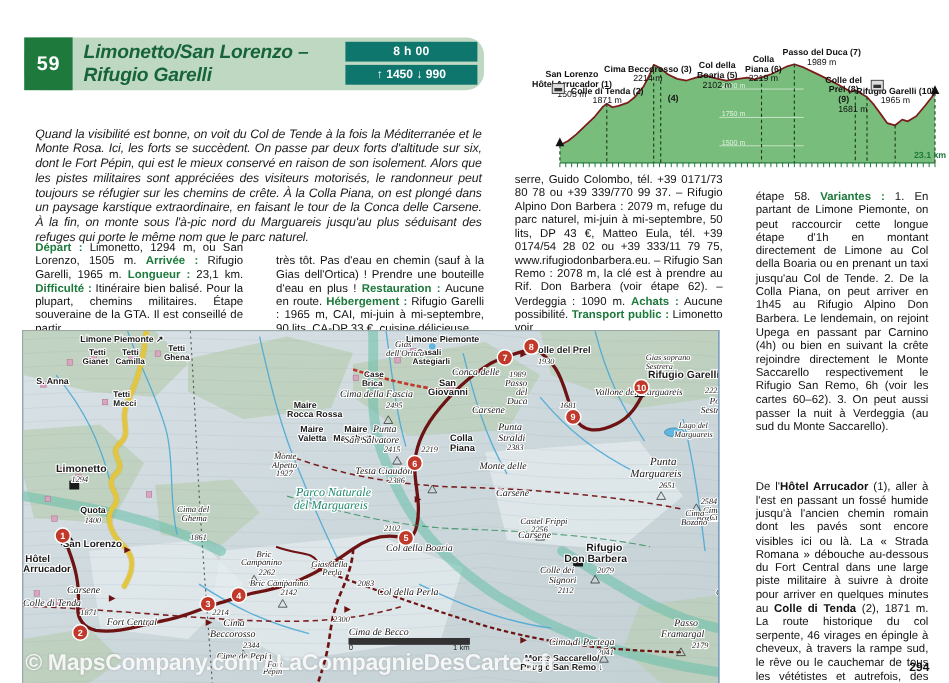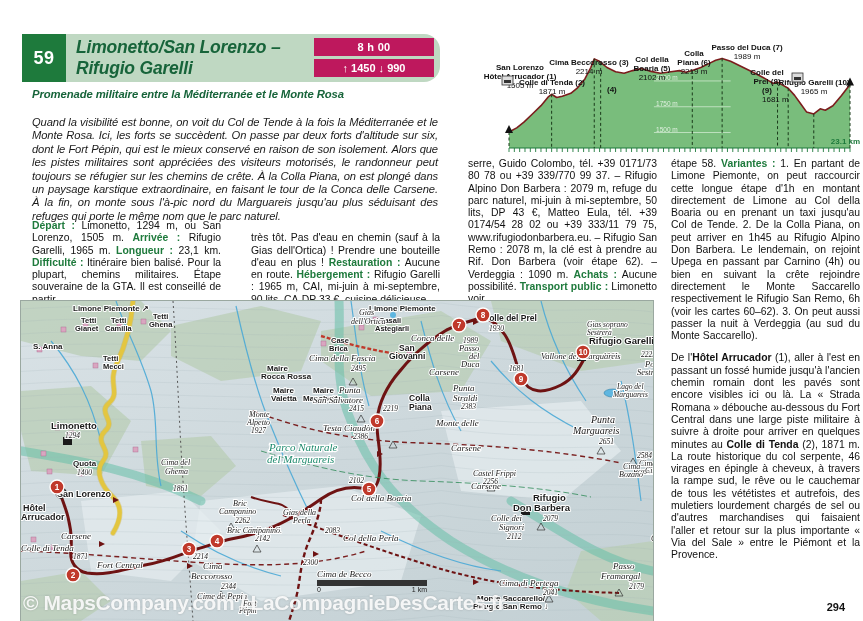--- a/index.html
+++ b/index.html
@@ -22,21 +22,21 @@
     display:flex;align-items:center;justify-content:center;
     font-size:18px;font-weight:bold;letter-spacing:.5px;
   }
   .stage-title{
     position:absolute;left:54px;top:3px;width:230px;
     color:#17643a;font-weight:bold;font-style:italic;
     font-size:17.5px;line-height:21px;letter-spacing:-.2px;
   }
   .badges{position:absolute;right:6px;top:4px;width:120px;}
   .badge{
-    background:#be185d;color:#fff;text-align:center;
+    background:#0f766e;color:#fff;text-align:center;
     font-size:11px;font-weight:bold;padding:3px 0;margin-bottom:3px;
     letter-spacing:.3px;
   }
   .badge.b2{letter-spacing:0;}
 
   .subtitle{
     position:absolute;left:32px;top:88px;width:406px;
     font-style:italic;font-weight:bold;font-size:11.3px;color:#17643a;
     letter-spacing:-.1px;
   }
@@ -53,21 +53,21 @@
   }
   .infocol{width:197px;font-size:10.4px;line-height:12.3px;text-align:justify;}
   .lbl{color:#1e7a3c;font-weight:bold;}
 
   
   .rightcols{
     position:absolute;left:468px;top:158px;width:392px;
     display:flex;gap:14px;justify-content:space-between;
   }
   .rcol{width:189px;font-size:10.4px;line-height:12.3px;text-align:justify;}
-  .rcol p{margin:0;}
+  .rcol p{margin:16px;}
   .gap{height:10px;}
   .bold{font-weight:bold;}
   .pagenum{
     position:absolute;right:18px;bottom:8px;font-size:11px;font-weight:bold;
   }
 
   
   .profile{
     position:absolute;left:462px;top:30px;width:398px;height:124px;
   }
@@ -101,21 +101,20 @@
     <div class="stage-title">
       <span>Limonetto/San Lorenzo –</span><br>
       <span>Rifugio Garelli</span>
     </div>
     <div class="badges">
       <div class="badge">8 h 00</div>
       <div class="badge b2">↑ 1450 ↓ 990</div>
     </div>
   </div>
 
-  <div class="subtitle">Promenade militaire entre la Méditerranée et le Monte Rosa</div>
   <div class="intro">Quand la visibilité est bonne, on voit du Col de Tende à la fois la Méditerranée et le Monte Rosa. Ici, les forts se succèdent. On passe par deux forts d'altitude sur six, dont le Fort Pépin, qui est le mieux conservé en raison de son isolement. Alors que les pistes militaires sont appréciées des visiteurs motorisés, le randonneur peut toujours se réfugier sur les chemins de crête. À la Colla Piana, on est plongé dans un paysage karstique extraordinaire, en faisant le tour de la Conca delle Carsene. À la fin, on monte sous l'à-pic nord du Marguareis jusqu'au plus séduisant des refuges qui porte le même nom que le parc naturel.</div>
 
   <div class="infocols">
     <div class="infocol" id="infocol1"><span><span class="lbl">Départ :</span> Limonetto, 1294 m, ou San Lorenzo, 1505 m. </span><span><span class="lbl">Arrivée :</span> Rifugio Garelli, 1965 m. </span><span><span class="lbl">Longueur :</span> 23,1 km. </span><span><span class="lbl">Difficulté :</span> Itinéraire bien balisé. Pour la plupart, chemins militaires. Étape souveraine de la GTA. Il est conseillé de partir </span></div>
     <div class="infocol" id="infocol2"><span>très tôt. Pas d'eau en chemin (sauf à la Gias dell'Ortica) ! Prendre une bouteille d'eau en plus ! </span><span><span class="lbl">Restauration :</span> Aucune en route. </span><span><span class="lbl">Hébergement :</span> Rifugio Garelli : 1965 m, CAI, mi-juin à mi-septembre, 90 lits, CA-DP 33 €, cuisine délicieuse, </span></div>
   </div>
 
   <div class="profile">
     <svg id="profsvg" width="398" height="124" viewBox="0 0 398 124">
         <path d="M 47 118 L 47.0 102.0 L 54.7 97.9 L 61.9 92.2 L 70.4 84.0 L 79.0 75.7 L 86.2 66.9 L 89.6 64.3 L 94.7 67.5 L 100.3 66.2 L 108.8 63.3 L 115.2 58.2 L 122.9 48.9 L 128.8 37.5 L 132.3 28.9 L 137.4 31.3 L 145.0 37.5 L 153.6 41.7 L 162.1 43.2 L 170.6 40.6 L 179.1 38.6 L 187.7 41.1 L 198.3 43.2 L 209.0 41.7 L 217.5 40.6 L 223.9 42.2 L 230.3 40.4 L 238.8 37.5 L 247.3 33.4 L 253.7 30.3 L 260.1 28.4 L 268.6 31.3 L 279.3 36.5 L 290.0 41.7 L 300.6 47.3 L 307.0 50.9 L 311.3 53.5 L 315.5 52.1 L 320.7 55.1 L 326.2 58.2 L 332.6 65.4 L 339.0 74.2 L 344.5 81.9 L 351.8 83.9 L 358.2 78.8 L 363.3 80.3 L 370.9 75.7 L 379.5 65.4 L 388.0 54.6 L 388 118 Z" fill="#79bd7c" stroke="none"></path>

